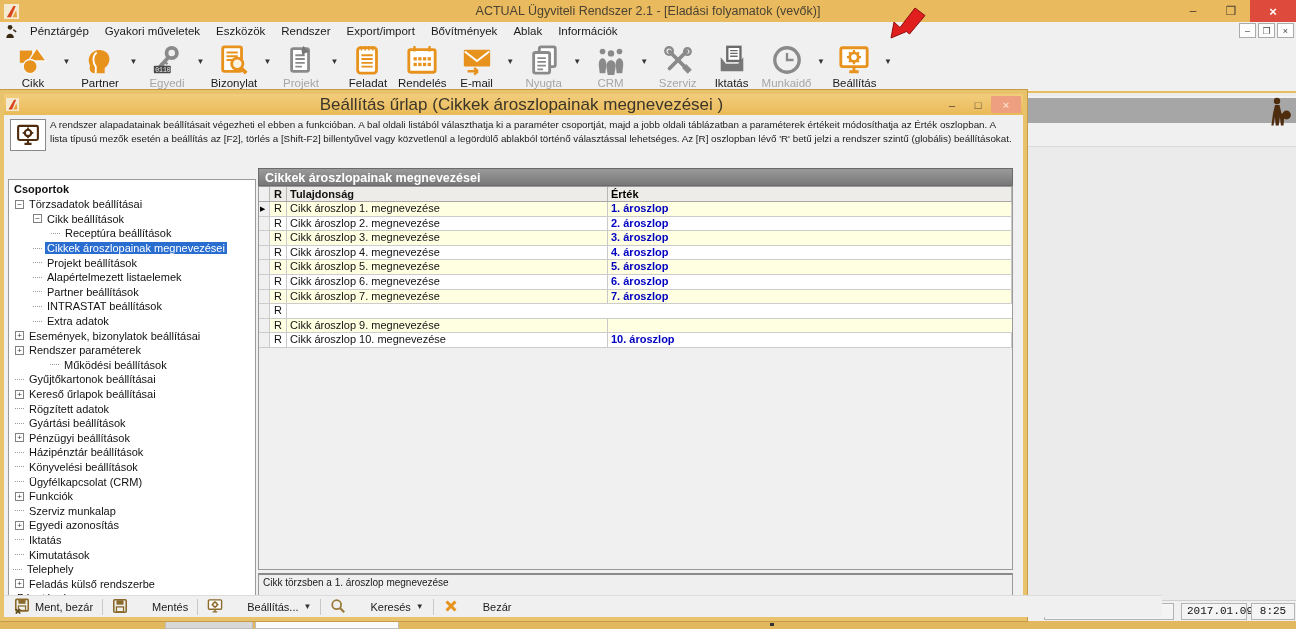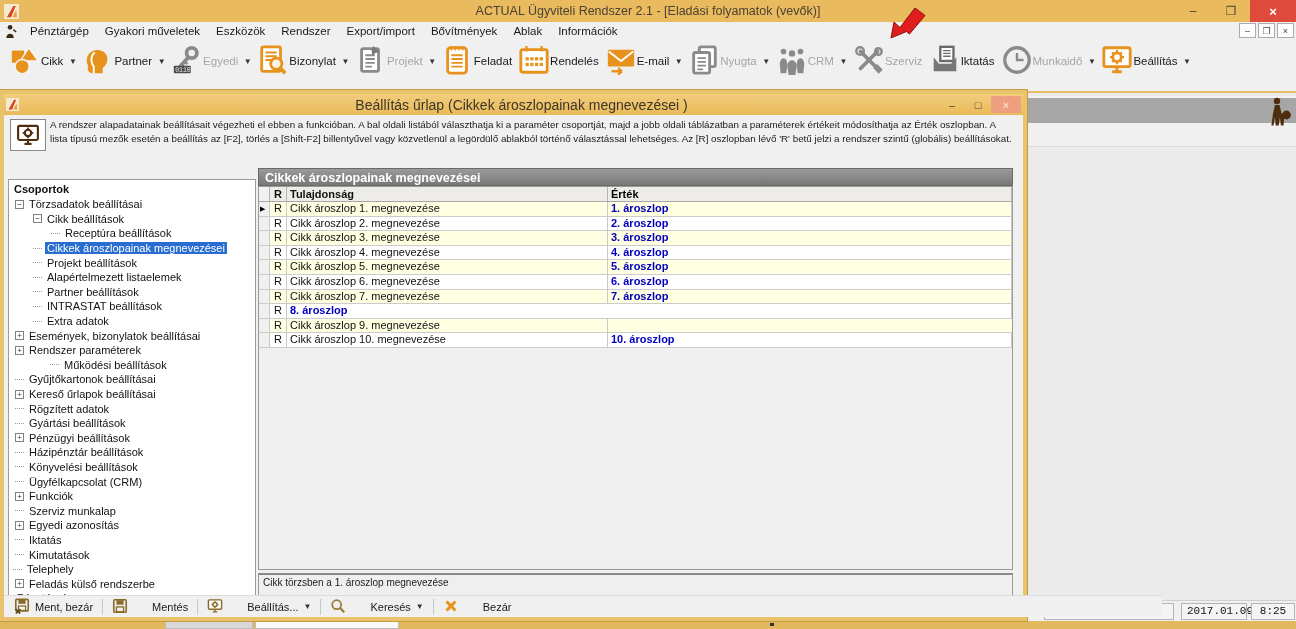--- a/index.html
+++ b/index.html
@@ -17,21 +17,21 @@
   
   .menubar { position:absolute; left:0; top:22px; width:1296px; height:19px; background:#f0f0f0; display:flex; align-items:center; border-bottom:1px solid #f0f0f0; }
   .menubar .menu-lead-icon { width:14px; height:15px; margin:0 4px 0 4px; }
   .menu-item { padding:1px 8px; font-size:11.5px; color:#1a1a1a; }
   .mdi-controls { position:absolute; right:2px; top:1px; display:flex; gap:2px; }
   .mdi-btn { width:17px; height:15px; border:1px solid #ababab; background:#fdfdfd; font-size:9px; color:#444; display:flex; align-items:center; justify-content:center; }
 
   
   .toolbar { position:absolute; left:0; top:41px; width:1296px; height:52px; background:#f0f0f0; display:flex; align-items:flex-start; padding:2px 0 0 6px; border-bottom:2px solid #e7bd62; }
   .tb-group { display:flex; align-items:flex-start; }
-  .tb-btn { min-width:54px; padding:1px 3px 0 3px; display:flex; flex-direction:row; align-items:center; }
+  .tb-btn { min-width:54px; padding:1px 3px 0 3px; display:flex; flex-direction:column; align-items:center; }
   .tb-icon { width:32px; height:32px; }
   .tb-icon svg { width:32px; height:32px; display:block; }
   .tb-label { font-size:11.5px; margin-top:1px; color:#1a1a1a; white-space:nowrap; }
   .tb-btn.disabled .tb-label { color:#a6a6a6; }
   .tb-caret { width:13px; margin-top:14px; font-size:8px; color:#333; text-align:center; }
 
   .red-arrow { position:absolute; left:888px; top:5px; width:38px; height:36px; z-index:30; }
 
   
   .bg-right-bar { position:absolute; left:1028px; top:96px; width:268px; height:27px; background:#a6a6a6; border-top:2px solid #f2f2f2; }
@@ -49,21 +49,21 @@
   
   .bottom-strip { position:absolute; left:0; top:621px; width:1296px; height:8px; background:#e2b85e; }
   .strip-seg1 { position:absolute; left:165px; top:0; width:88px; height:8px; background:#d8d8d8; border:1px solid #bdbdbd; }
   .strip-seg2 { position:absolute; left:255px; top:0; width:144px; height:8px; background:#fafafa; border:1px solid #bdbdbd; }
   .strip-tick { position:absolute; left:770px; top:2px; width:4px; height:3px; background:#333; }
 
   
   .dialog { position:absolute; left:0; top:90px; width:1027px; height:531px; background:#f0f0f0; border:4px solid #e9c36c; outline:1px solid #c59b47; z-index:10; }
   .dlg-titlebar { height:21px; background:linear-gradient(#f3cd7d,#e9ba58); display:flex; align-items:center; position:relative; }
   .dlg-titlebar .dlg-icon { width:13px; height:13px; margin-left:2px; }
-  .dlg-title { position:absolute; left:16px; right:0; text-align:center; font-size:14px; color:#3c362a; }
+  .dlg-title { position:absolute; left:16px; right:0; text-align:center; font-size:17px; color:#3c362a; }
   .dlg-controls { position:absolute; right:2px; top:0; height:21px; display:flex; align-items:center; }
   .dlg-btn { width:26px; height:17px; display:flex; align-items:center; justify-content:center; font-size:11px; color:#4a4233; }
   .dlg-btn.close { background:#ee9f7f; color:#fbd9c3; font-weight:bold; border-radius:1px; width:30px; }
   .dlg-body { position:relative; width:1019px; height:502px; background:#f0f0f0; }
 
   .info-panel { position:absolute; left:0; top:2px; width:1019px; height:42px; display:flex; }
   .info-iconbox { width:36px; height:32px; border:1px solid #8a8a8a; background:#fff; margin:2px 4px 0 6px; display:flex; align-items:center; justify-content:center; }
   .info-iconbox svg { width:24px; height:24px; }
   .info-text { flex:1; font-size:9.8px; line-height:1.4; color:#1a1a1a; padding-right:10px; padding-top:1px; }
 
@@ -565,21 +565,20 @@
           </div>
           <div class="grid-row alt">
             <div class="gc c0"></div>
             <div class="gc c1">R</div>
             <div class="gc c2">Cikk ároszlop 7. megnevezése</div>
             <div class="gc c3">7. ároszlop</div>
           </div>
           <div class="grid-row">
             <div class="gc c0"></div>
             <div class="gc c1">R</div>
-            <div class="gc c3">8. ároszlop</div>
           </div>
           <div class="grid-row alt">
             <div class="gc c0"></div>
             <div class="gc c1">R</div>
             <div class="gc c2">Cikk ároszlop 9. megnevezése</div>
           </div>
           <div class="grid-row">
             <div class="gc c0"></div>
             <div class="gc c1">R</div>
             <div class="gc c2">Cikk ároszlop 10. megnevezése</div>

